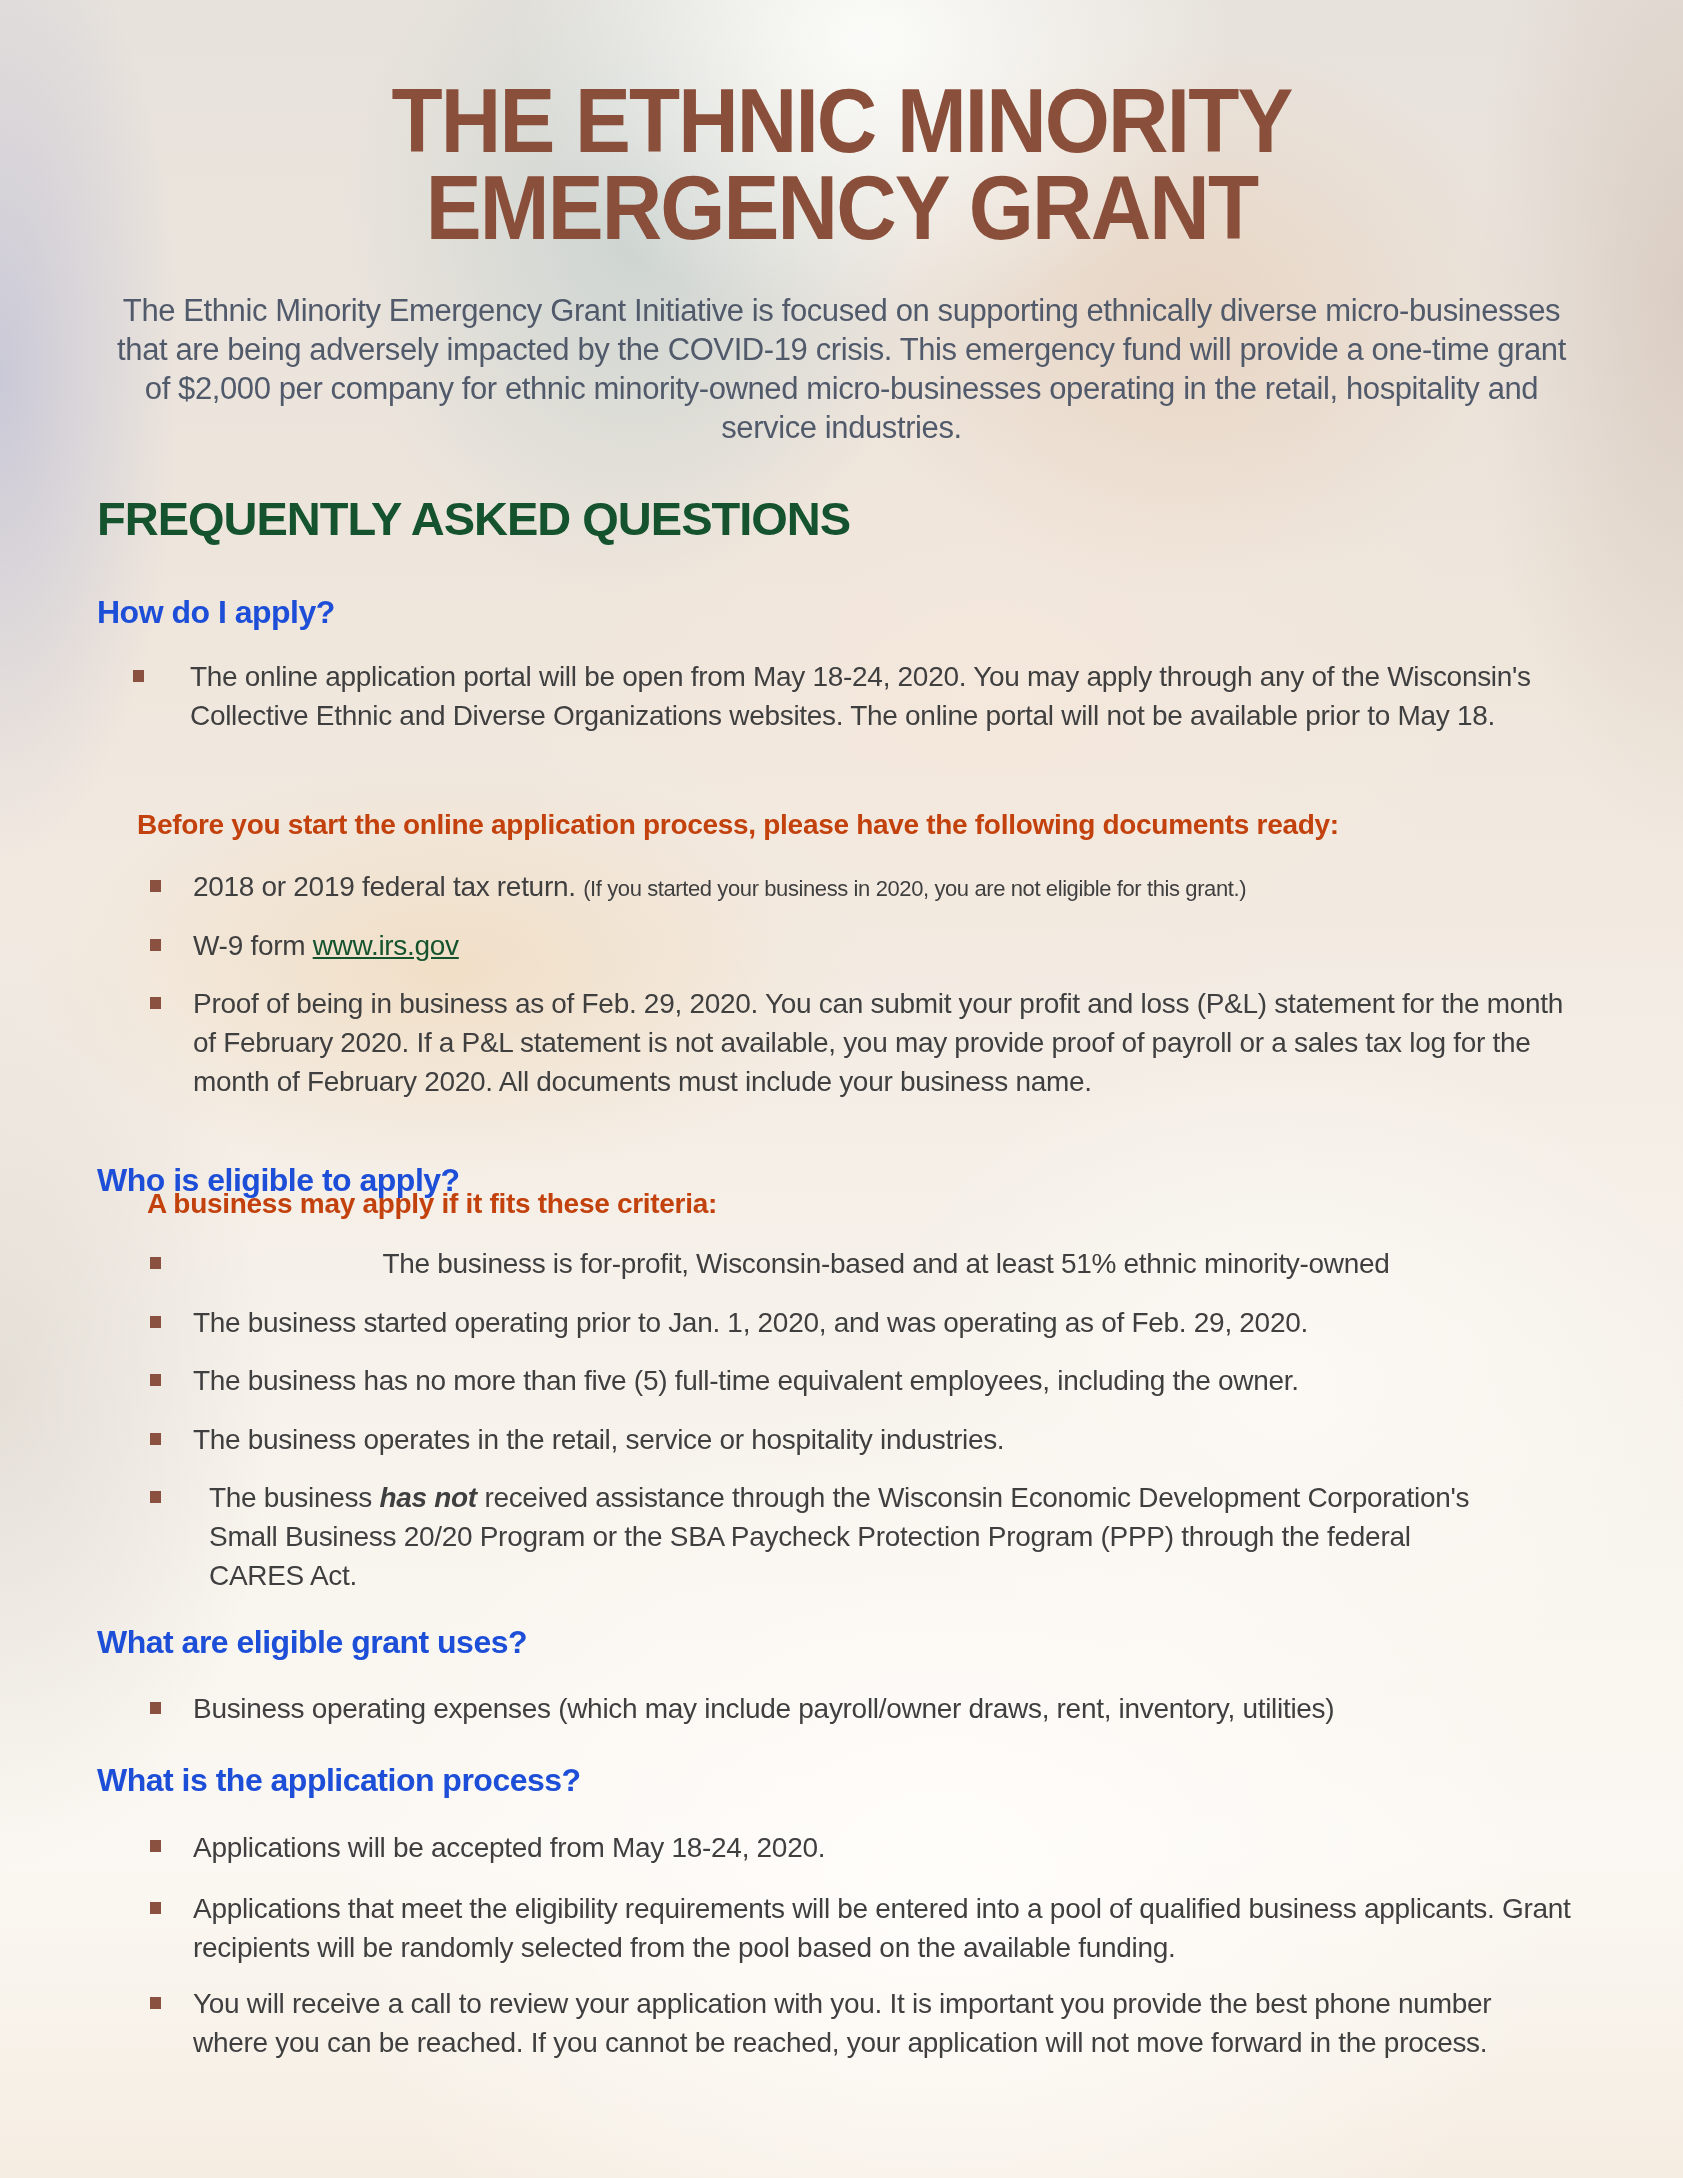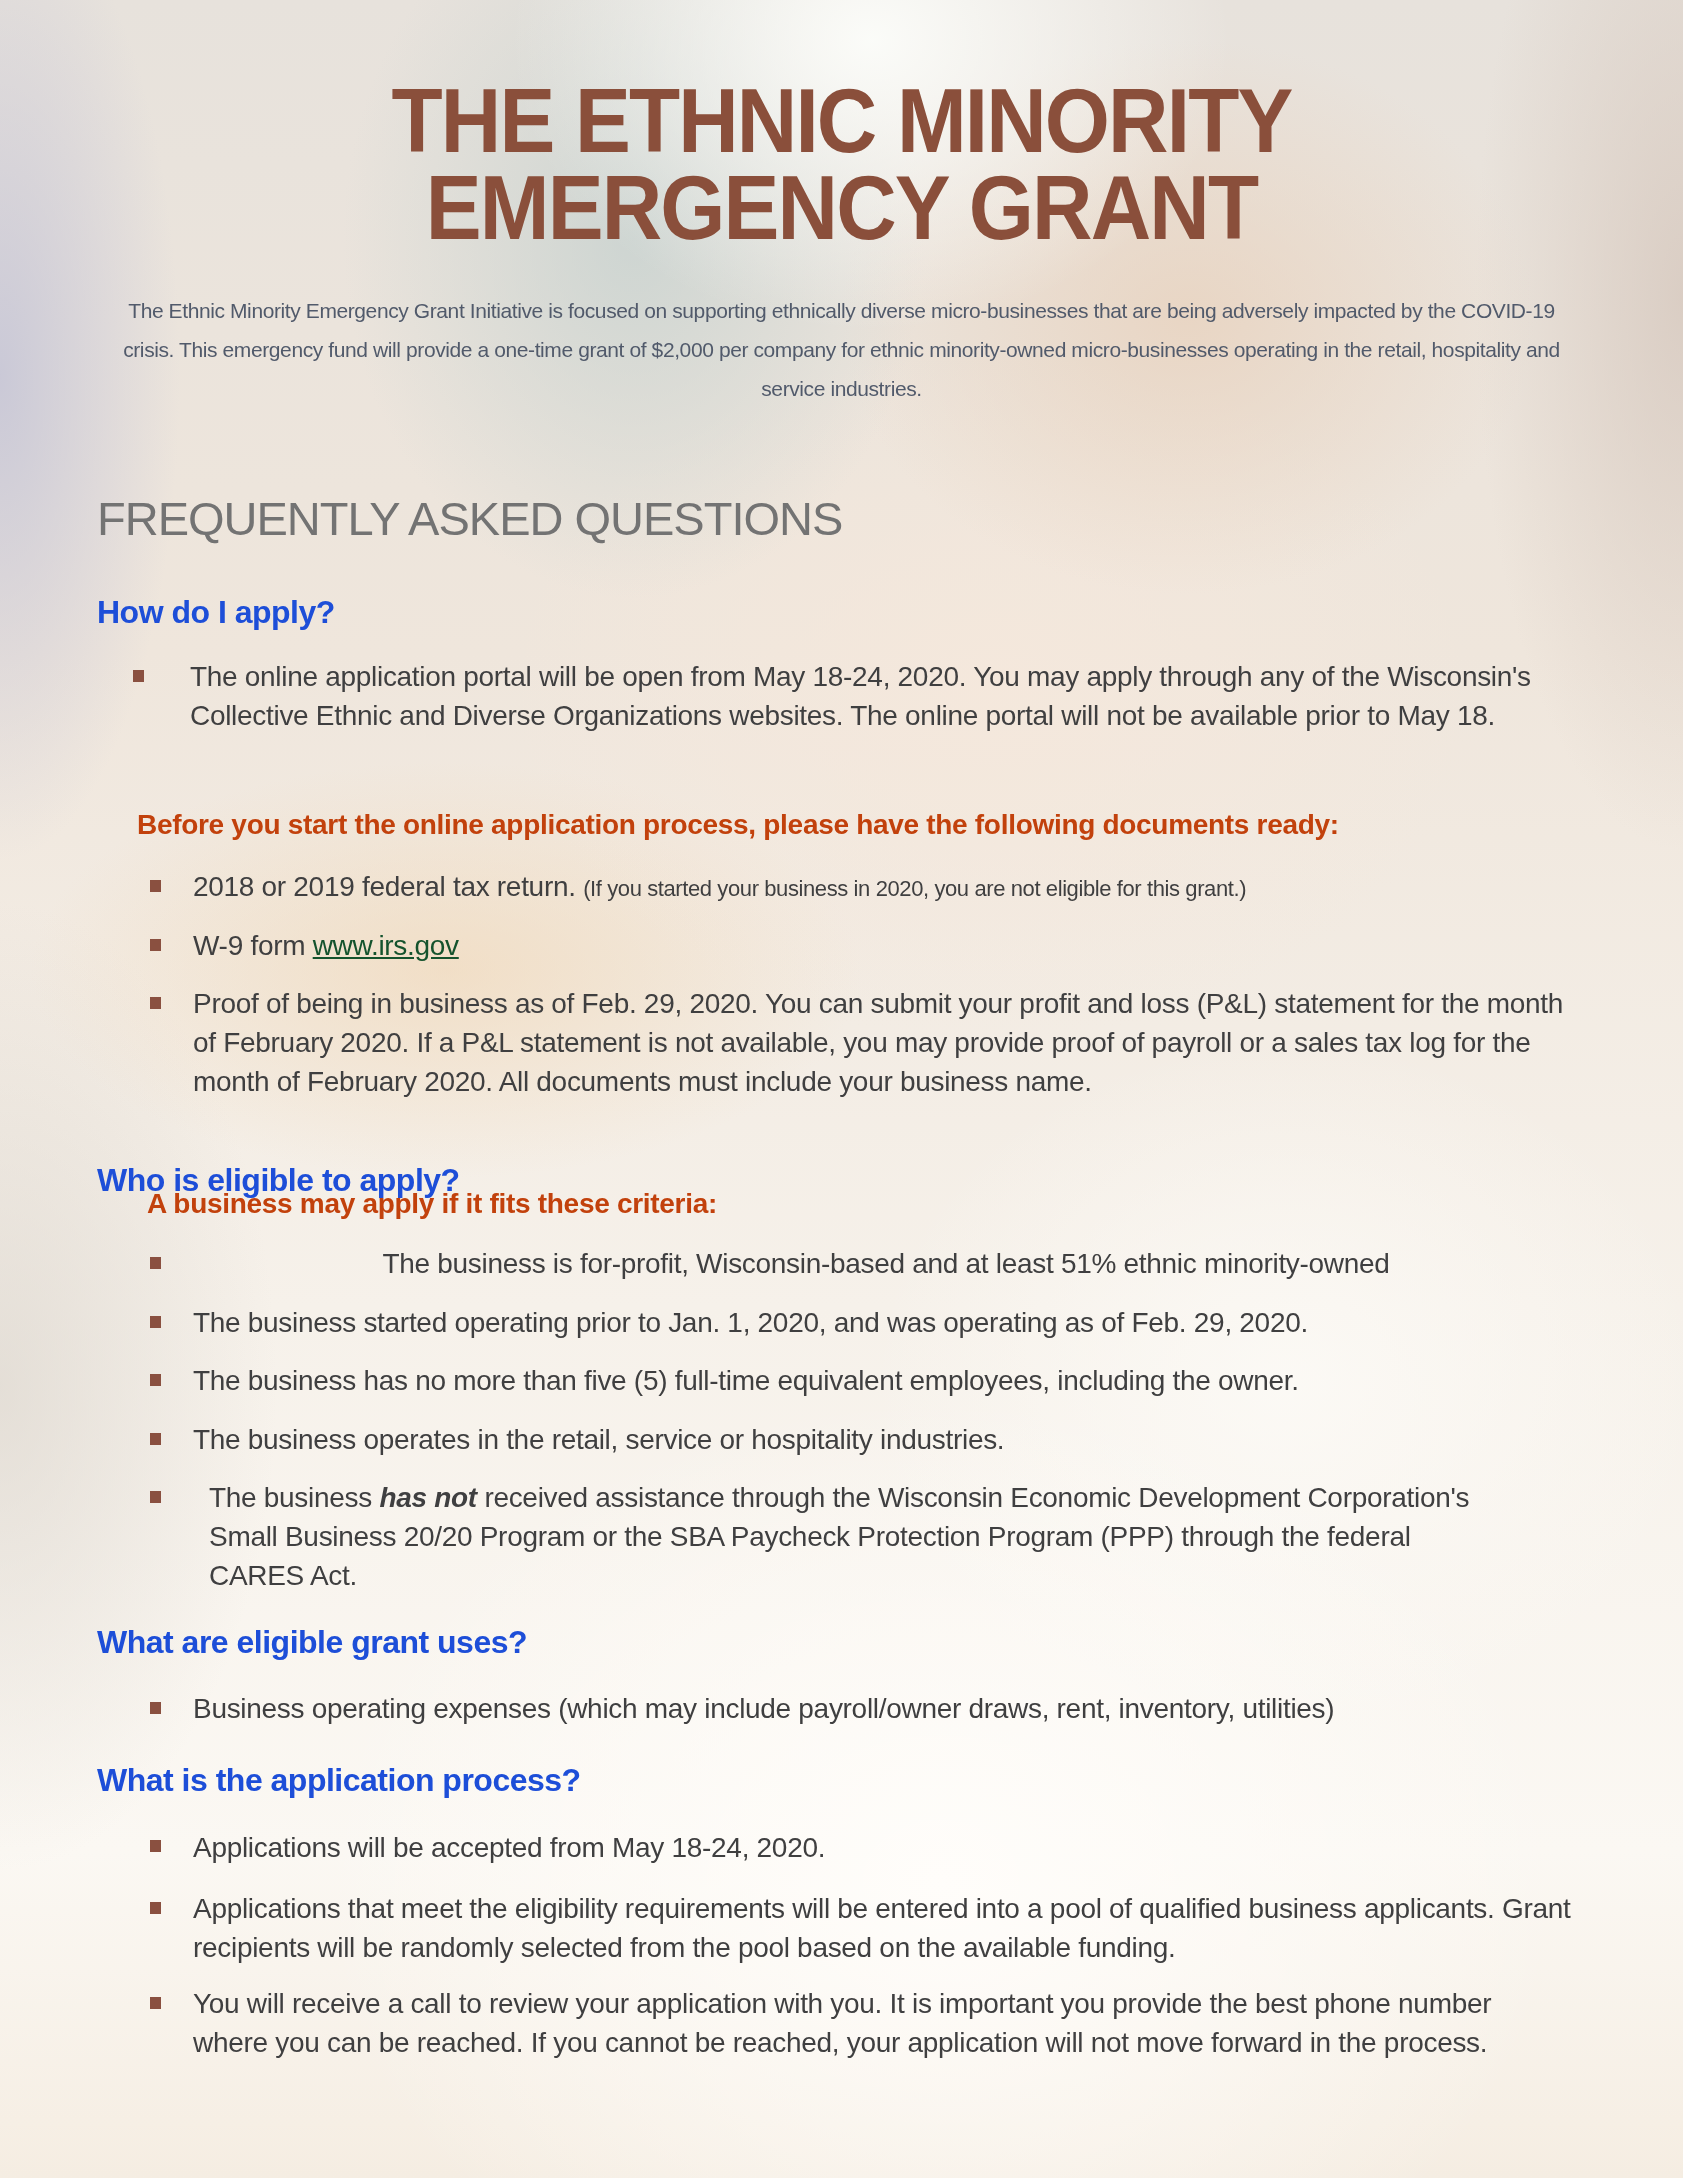--- a/index.html
+++ b/index.html
@@ -37,28 +37,28 @@
       line-height: 87px;
       letter-spacing: -2px;
       transform: scaleX(0.92);
       transform-origin: center;
     }
     .title div { display: block; }
     .intro {
       position: absolute; left: 109px; width: 1465px; top: 291px;
       text-align: center;
       color: #515a6b;
-      font-size: 21px;
+      font-size: 31px;
       line-height: 39px;
       letter-spacing: -0.4px;
     }
     .faq-heading {
       position: absolute; left: 97px; top: 491px;
-      color: #737373;
-      font-weight: normal;
+      color: #14532d;
+      font-weight: bold;
       font-size: 47px;
       letter-spacing: -1px;
     }
     .q {
       position: absolute; left: 97px;
       color: #1d4ed8;
       font-weight: bold;
       font-size: 32px;
       letter-spacing: -0.5px;
     }

